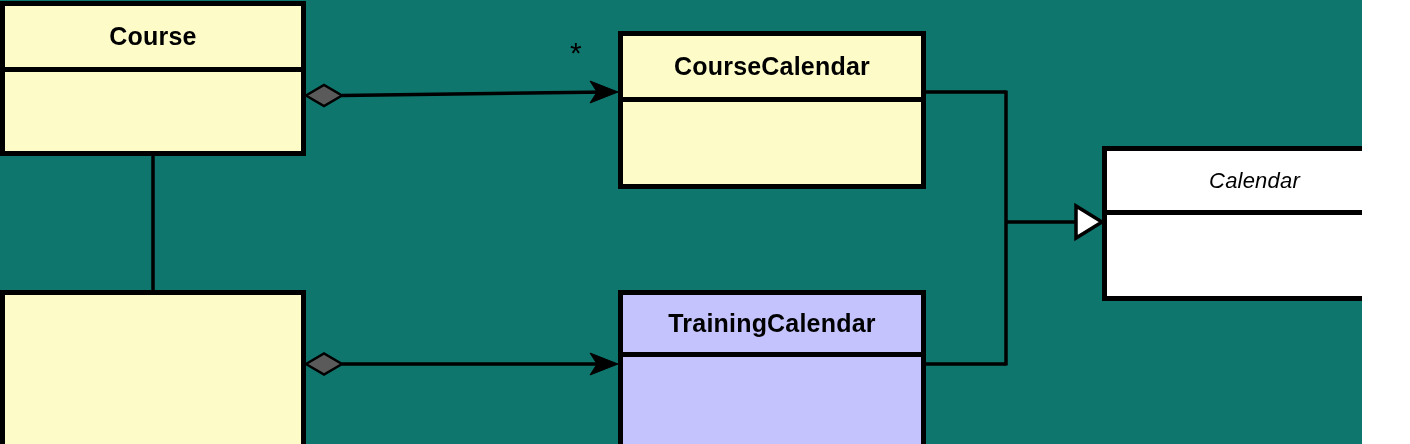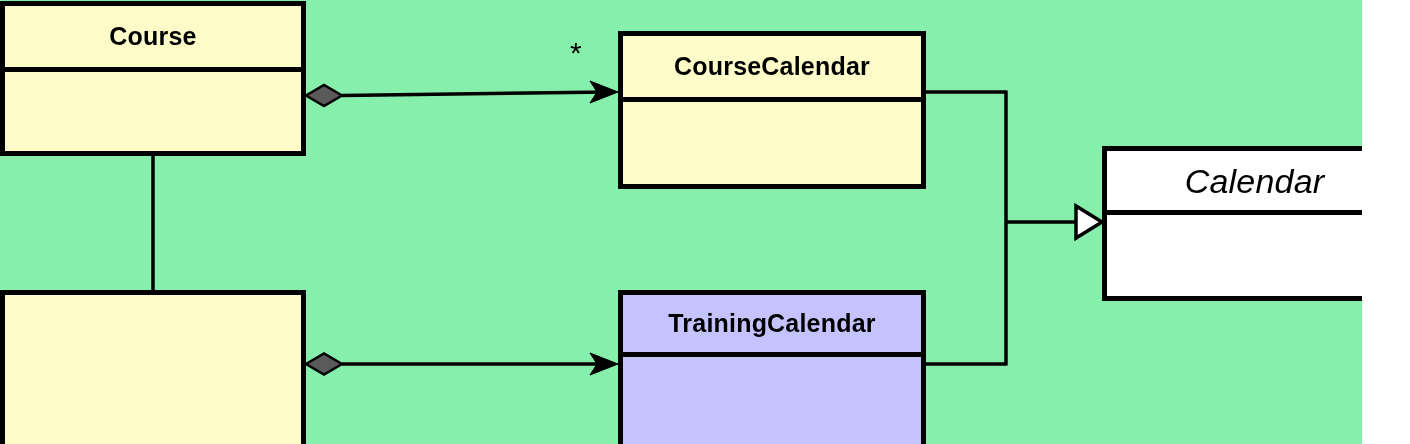--- a/index.html
+++ b/index.html
@@ -7,21 +7,21 @@
     padding: 0;
     background: #ffffff;
   }
   body {
     font-family: "Liberation Sans", sans-serif;
   }
   #diagram-canvas {
     position: relative;
     width: 1362px;
     height: 444px;
-    background: #86efac;
+    background: #0f766e;
     overflow: hidden;
   }
   .uml-class {
     position: absolute;
     box-sizing: border-box;
     border: 5px solid #000000;
     display: flex;
     flex-direction: column;
   }
   .uml-class .class-header {
@@ -37,21 +37,21 @@
     font-weight: bold;
     color: #000000;
     letter-spacing: 0.2px;
     text-align: center;
     line-height: 1;
     white-space: nowrap;
   }
   .uml-class.abstract .class-header-label {
     font-style: italic;
     font-weight: normal;
-    font-size: 34px;
+    font-size: 22px;
   }
   .uml-class .class-body {
     flex: 1 1 auto;
     width: 100%;
   }
 
   
   #class-course      { left: 0px;    top: 1px;   width: 306px; height: 155px; background: #fdfbc8; }
   #class-course      .class-header { height: 66px; }
 

